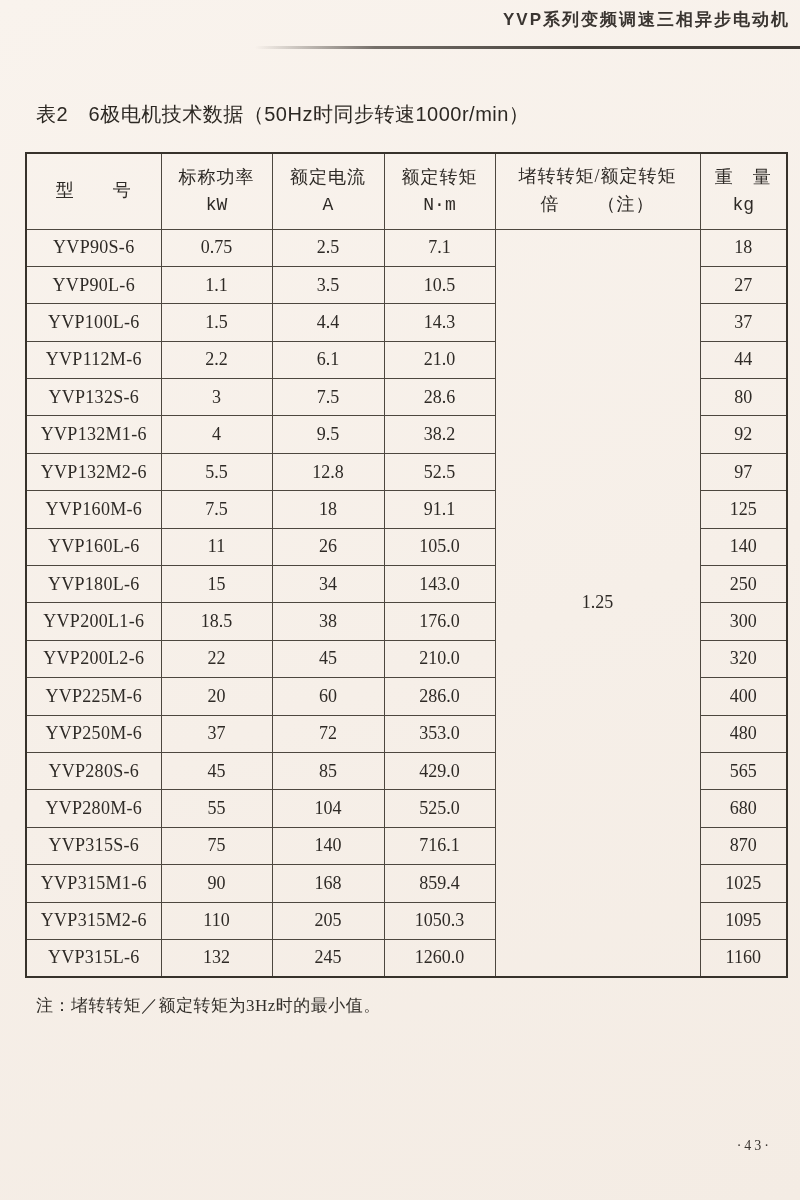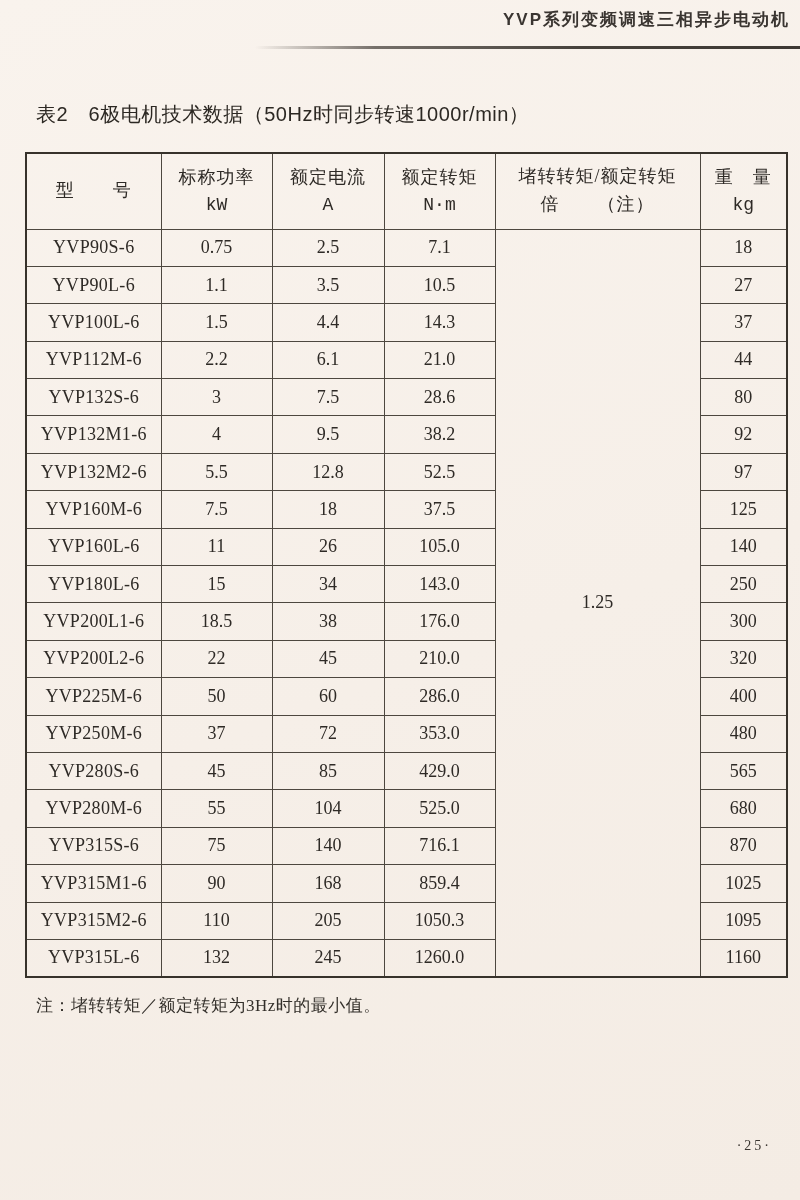--- a/index.html
+++ b/index.html
@@ -183,21 +183,21 @@
           <td class="model-cell">YVP132M2-6</td>
           <td>5.5</td>
           <td>12.8</td>
           <td>52.5</td>
           <td>97</td>
         </tr>
         <tr>
           <td class="model-cell">YVP160M-6</td>
           <td>7.5</td>
           <td>18</td>
-          <td>37.5</td>
+          <td>91.1</td>
           <td>125</td>
         </tr>
         <tr>
           <td class="model-cell">YVP160L-6</td>
           <td>11</td>
           <td>26</td>
           <td>105.0</td>
           <td>140</td>
         </tr>
         <tr>
@@ -216,21 +216,21 @@
         </tr>
         <tr>
           <td class="model-cell">YVP200L2-6</td>
           <td>22</td>
           <td>45</td>
           <td>210.0</td>
           <td>320</td>
         </tr>
         <tr>
           <td class="model-cell">YVP225M-6</td>
-          <td>50</td>
+          <td>20</td>
           <td>60</td>
           <td>286.0</td>
           <td>400</td>
         </tr>
         <tr>
           <td class="model-cell">YVP250M-6</td>
           <td>37</td>
           <td>72</td>
           <td>353.0</td>
           <td>480</td>
@@ -274,15 +274,15 @@
           <td class="model-cell">YVP315L-6</td>
           <td>132</td>
           <td>245</td>
           <td>1260.0</td>
           <td>1160</td>
         </tr>
       </tbody>
   </table>
 
   <div class="footnote">注：堵转转矩／额定转矩为3Hz时的最小值。</div>
-  <div class="page-number">·25·</div>
+  <div class="page-number">·43·</div>
 
 </div>
 
 </body></html>

